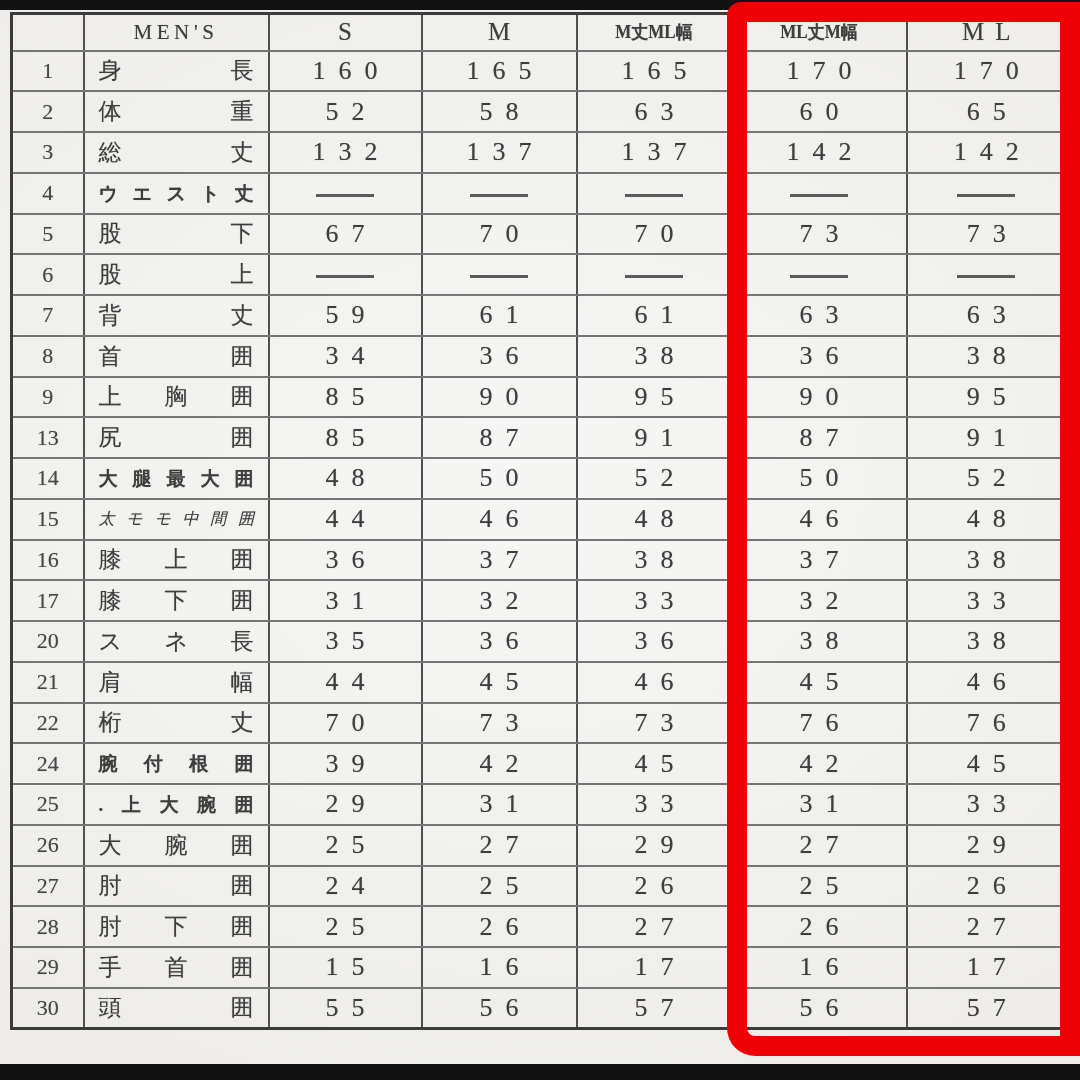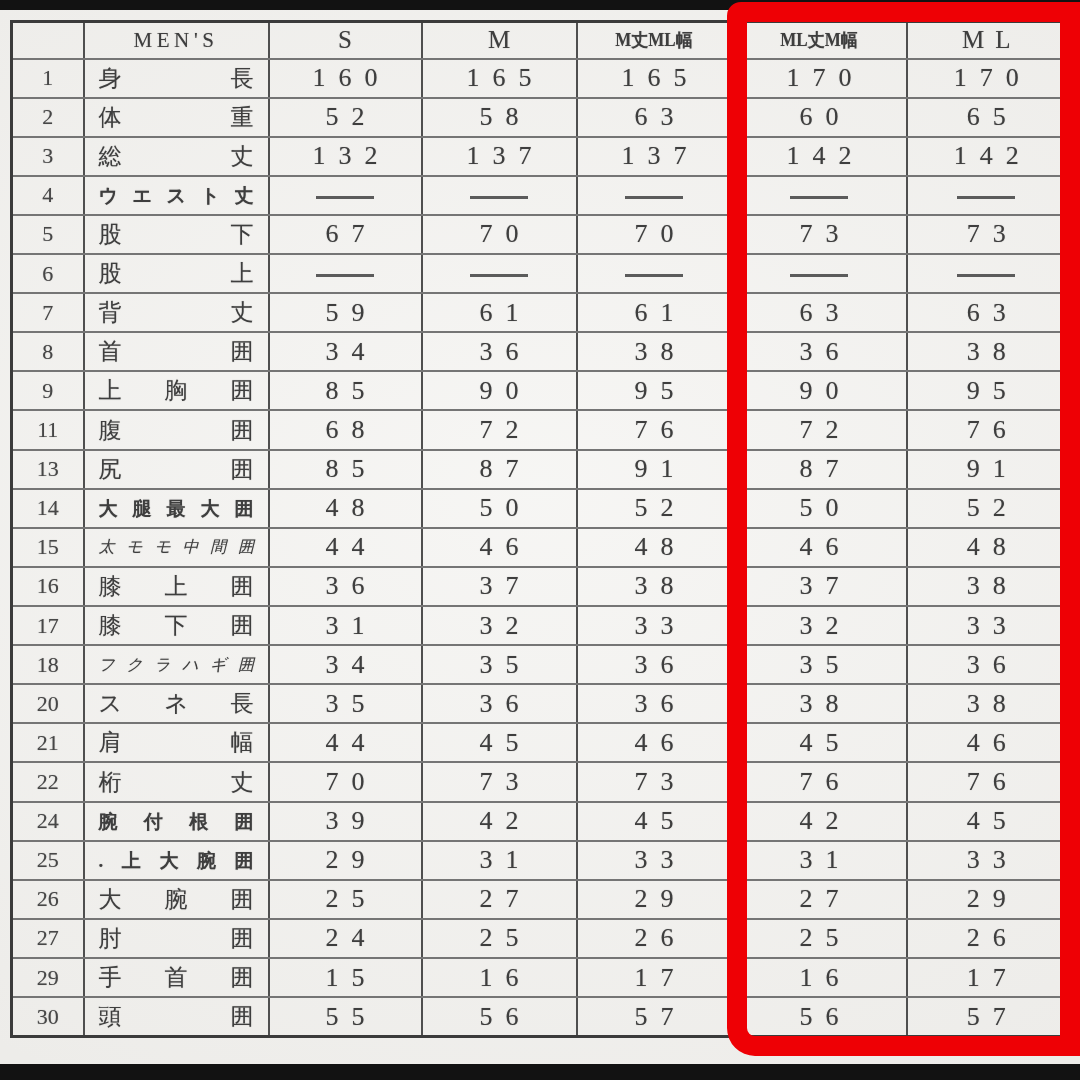--- a/index.html
+++ b/index.html
@@ -21,21 +21,21 @@
   .stage{position:absolute;inset:0;
     background:
       radial-gradient(120% 90% at 50% 45%, rgba(255,255,255,0.35) 0%, rgba(0,0,0,0.02) 70%, rgba(0,0,0,0.06) 100%),
       var(--paper);
   }
   .bar{position:absolute;left:0;width:1080px;background:var(--bar);z-index:1;}
   .bar.top{top:0;height:10px;}
   .bar.bottom{top:1064px;height:16px;}
 
   table.size-chart{
-    position:absolute;left:10px;top:20px;
+    position:absolute;left:10px;top:12px;
     width:1055px;height:1018px;
     border-collapse:collapse;table-layout:fixed;
     z-index:2;
     text-shadow:0 0 1px rgba(70,70,70,0.45);
   }
   table.size-chart th,
   table.size-chart td{
     border-top:2px solid var(--line-h);
     border-bottom:2px solid var(--line-h);
     border-left:2px solid var(--line-v);
@@ -199,31 +199,20 @@
           <td class="c-name">
             <span class="nm">上胸囲</span>
           </td>
           <td class="c-val"><span class="v">85</span></td>
           <td class="c-val"><span class="v">90</span></td>
           <td class="c-val"><span class="v">95</span></td>
           <td class="c-val"><span class="v">90</span></td>
           <td class="c-val"><span class="v">95</span></td>
         </tr>
         <tr>
-          <td class="c-num">11</td>
-          <td class="c-name">
-            <span class="nm">腹囲</span>
-          </td>
-          <td class="c-val"><span class="v">68</span></td>
-          <td class="c-val"><span class="v">72</span></td>
-          <td class="c-val"><span class="v">76</span></td>
-          <td class="c-val"><span class="v">72</span></td>
-          <td class="c-val"><span class="v">76</span></td>
-        </tr>
-        <tr>
           <td class="c-num">13</td>
           <td class="c-name">
             <span class="nm">尻囲</span>
           </td>
           <td class="c-val"><span class="v">85</span></td>
           <td class="c-val"><span class="v">87</span></td>
           <td class="c-val"><span class="v">91</span></td>
           <td class="c-val"><span class="v">87</span></td>
           <td class="c-val"><span class="v">91</span></td>
         </tr>
@@ -265,31 +254,20 @@
           <td class="c-name">
             <span class="nm">膝下囲</span>
           </td>
           <td class="c-val"><span class="v">31</span></td>
           <td class="c-val"><span class="v">32</span></td>
           <td class="c-val"><span class="v">33</span></td>
           <td class="c-val"><span class="v">32</span></td>
           <td class="c-val"><span class="v">33</span></td>
         </tr>
         <tr>
-          <td class="c-num">18</td>
-          <td class="c-name">
-            <span class="nm xsmall">フクラハギ囲</span>
-          </td>
-          <td class="c-val"><span class="v">34</span></td>
-          <td class="c-val"><span class="v">35</span></td>
-          <td class="c-val"><span class="v">36</span></td>
-          <td class="c-val"><span class="v">35</span></td>
-          <td class="c-val"><span class="v">36</span></td>
-        </tr>
-        <tr>
           <td class="c-num">20</td>
           <td class="c-name">
             <span class="nm">スネ長</span>
           </td>
           <td class="c-val"><span class="v">35</span></td>
           <td class="c-val"><span class="v">36</span></td>
           <td class="c-val"><span class="v">36</span></td>
           <td class="c-val"><span class="v">38</span></td>
           <td class="c-val"><span class="v">38</span></td>
         </tr>
@@ -353,20 +331,31 @@
           <td class="c-name">
             <span class="nm">肘囲</span>
           </td>
           <td class="c-val"><span class="v">24</span></td>
           <td class="c-val"><span class="v">25</span></td>
           <td class="c-val"><span class="v">26</span></td>
           <td class="c-val"><span class="v">25</span></td>
           <td class="c-val"><span class="v">26</span></td>
         </tr>
         <tr>
+          <td class="c-num">28</td>
+          <td class="c-name">
+            <span class="nm">肘下囲</span>
+          </td>
+          <td class="c-val"><span class="v">25</span></td>
+          <td class="c-val"><span class="v">26</span></td>
+          <td class="c-val"><span class="v">27</span></td>
+          <td class="c-val"><span class="v">26</span></td>
+          <td class="c-val"><span class="v">27</span></td>
+        </tr>
+        <tr>
           <td class="c-num">29</td>
           <td class="c-name">
             <span class="nm">手首囲</span>
           </td>
           <td class="c-val"><span class="v">15</span></td>
           <td class="c-val"><span class="v">16</span></td>
           <td class="c-val"><span class="v">17</span></td>
           <td class="c-val"><span class="v">16</span></td>
           <td class="c-val"><span class="v">17</span></td>
         </tr>

